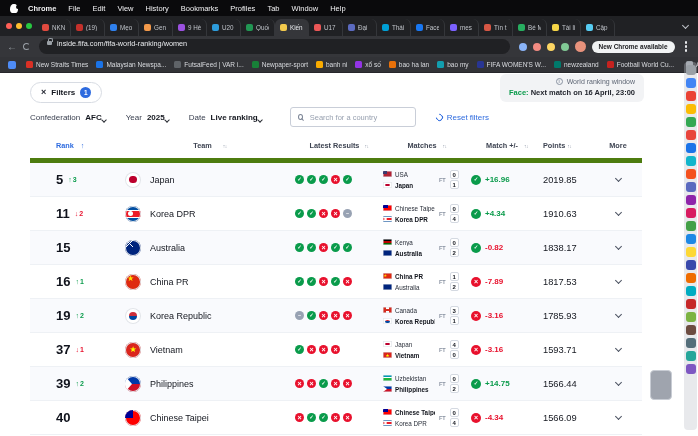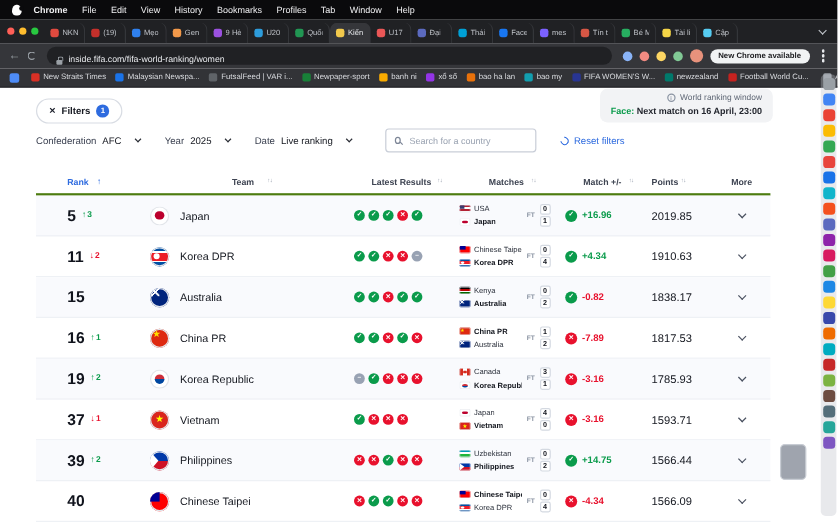--- a/index.html
+++ b/index.html
@@ -42,21 +42,21 @@
   .tab.active{background:#35363a;border-right-color:transparent}
   .fav{width:7px;height:7px;border-radius:2px;flex:none}
   .tlabel{font-size:6.3px;color:#c0c4ca;overflow:hidden;white-space:nowrap;max-width:20px}
   .tab.active .tlabel{color:#e8eaed}
   .tchev{width:5px;height:5px;border-right:1.3px solid #c0c4ca;border-bottom:1.3px solid #c0c4ca;transform:rotate(45deg);margin:0 6px 8px 4px}
 
   
   .toolbar{position:absolute;top:36px;left:0;right:0;height:21px;background:#35363a;display:flex;align-items:center;padding:0 7px;gap:6px;z-index:50}
   .navarrow{color:#9aa0a6;font-size:10px;line-height:1}
   .reload{width:7px;height:7px;border:1.3px solid #9aa0a6;border-radius:50%;border-right-color:transparent}
-  .urlbar{flex:1;height:15px;background:#202124;border-radius:8px;display:flex;align-items:flex-end;gap:5px;padding:0 8px;margin:0 3px;min-width:0}
+  .urlbar{flex:1;height:15px;background:#202124;border-radius:8px;display:flex;align-items:flex-start;gap:5px;padding:0 8px;margin:0 3px;min-width:0}
   .lock{width:5px;height:4px;background:#9aa0a6;border-radius:1px;position:relative;margin-top:2px;flex:none}
   .lock::before{content:"";position:absolute;top:-2.6px;left:.8px;width:3.4px;height:3px;border:1px solid #9aa0a6;border-bottom:none;border-radius:2px 2px 0 0}
   .url{font-size:7.3px;color:#e8eaed;white-space:nowrap;overflow:hidden}
   .ext{width:8px;height:8px;border-radius:50%;flex:none}
   .avatar{width:11px;height:11px;border-radius:50%;background:#e8927c;flex:none}
   .update{background:#f1f3f4;color:#202124;font-size:6.5px;font-weight:600;padding:2.5px 7px;border-radius:9px;white-space:nowrap}
   .kebab{width:2.5px;height:2.5px;border-radius:50%;background:#e8eaed;box-shadow:0 4px 0 #e8eaed,0 -4px 0 #e8eaed;margin:0 4px}
 
   
   .bookmarksbar{position:absolute;top:57px;left:0;right:0;height:16px;background:#323337;display:flex;align-items:center;padding:0 8px;gap:2px;border-bottom:1px solid #26272b;z-index:50}
@@ -75,31 +75,31 @@
   .fbadge{width:11px;height:11px;border-radius:50%;background:#2e6bdf;color:#fff;font-size:6.5px;display:flex;align-items:center;justify-content:center;font-weight:700}
 
   .rankwin{position:absolute;top:1px;right:54px;background:#f2f3f5;border-radius:6px;padding:4px 9px 5px;text-align:left}
   .rw-title{display:flex;align-items:center;gap:4px;font-size:7px;color:#5f6775;justify-content:flex-end}
   .info{width:7px;height:7px;border:1px solid #8a93a2;border-radius:50%;font-size:4.5px;display:flex;align-items:center;justify-content:center;color:#8a93a2;font-weight:700}
   .rw-body{font-size:7.5px;color:#23262e;font-weight:600;margin-top:2.5px;white-space:nowrap}
   .rw-open{color:#0a9b4b;font-weight:700}
 
   .controls{position:absolute;top:34px;left:30px;right:54px;display:flex;align-items:center;gap:20px}
   .ctl{display:flex;align-items:center;gap:5px;font-size:8px;color:#3a4050;white-space:nowrap}
-  .ctl .val{font-weight:400;color:#14171f;display:flex;align-items:center;gap:12px}
+  .ctl .val{font-weight:700;color:#14171f;display:flex;align-items:flex-end;gap:0}
   .cdown{width:4px;height:4px;border-right:1.2px solid #2a2d35;border-bottom:1.2px solid #2a2d35;transform:rotate(45deg);margin-top:-2px}
   .search{display:flex;align-items:center;gap:5px;height:20px;width:126px;border:1px solid #c9ced8;border-radius:3px;padding:0 7px;margin-left:8px}
   .sinput{border:none;outline:none;background:transparent;font-size:7.5px;color:#333;width:100px;font-family:"Liberation Sans",sans-serif}
   .sinput::placeholder{color:#98a1b0}
   .reset{display:flex;align-items:center;gap:4px;color:#2e6bdf;font-size:8px;font-weight:400;white-space:nowrap}
   .ricon{width:7px;height:7px;border:1.3px solid #2e6bdf;border-radius:50%;border-left-color:transparent;transform:rotate(40deg)}
 
   
   .table{position:absolute;top:68px;left:30px;right:56px}
-  .thead{display:flex;align-items:center;height:22px;border-bottom:2px solid #4d7c0f}
+  .thead{display:flex;align-items:flex-start;height:22px;border-bottom:5px solid #4d7c0f}
   .hlab{font-size:7.3px;font-weight:700;color:#3e4452;white-space:nowrap}
   .hlab.blue{color:#2e6bdf}
   .sarr{color:#2e6bdf;font-size:7px;margin-left:2px;font-weight:700}
   .updown{font-size:5px;color:#9aa2b0;margin-left:2px;letter-spacing:-.5px}
   .c-rank{width:95px;padding-left:26px;display:flex;align-items:center;gap:5px}
   .c-team{width:170px;display:flex;align-items:center;gap:9px}
   .c-results{width:88px;display:flex;align-items:center;gap:3px}
   .c-matches{width:88px;display:flex;align-items:center;gap:4px}
   .c-delta{width:72px;display:flex;align-items:center;gap:4px}
   .c-points{width:60px;display:flex;align-items:center}

